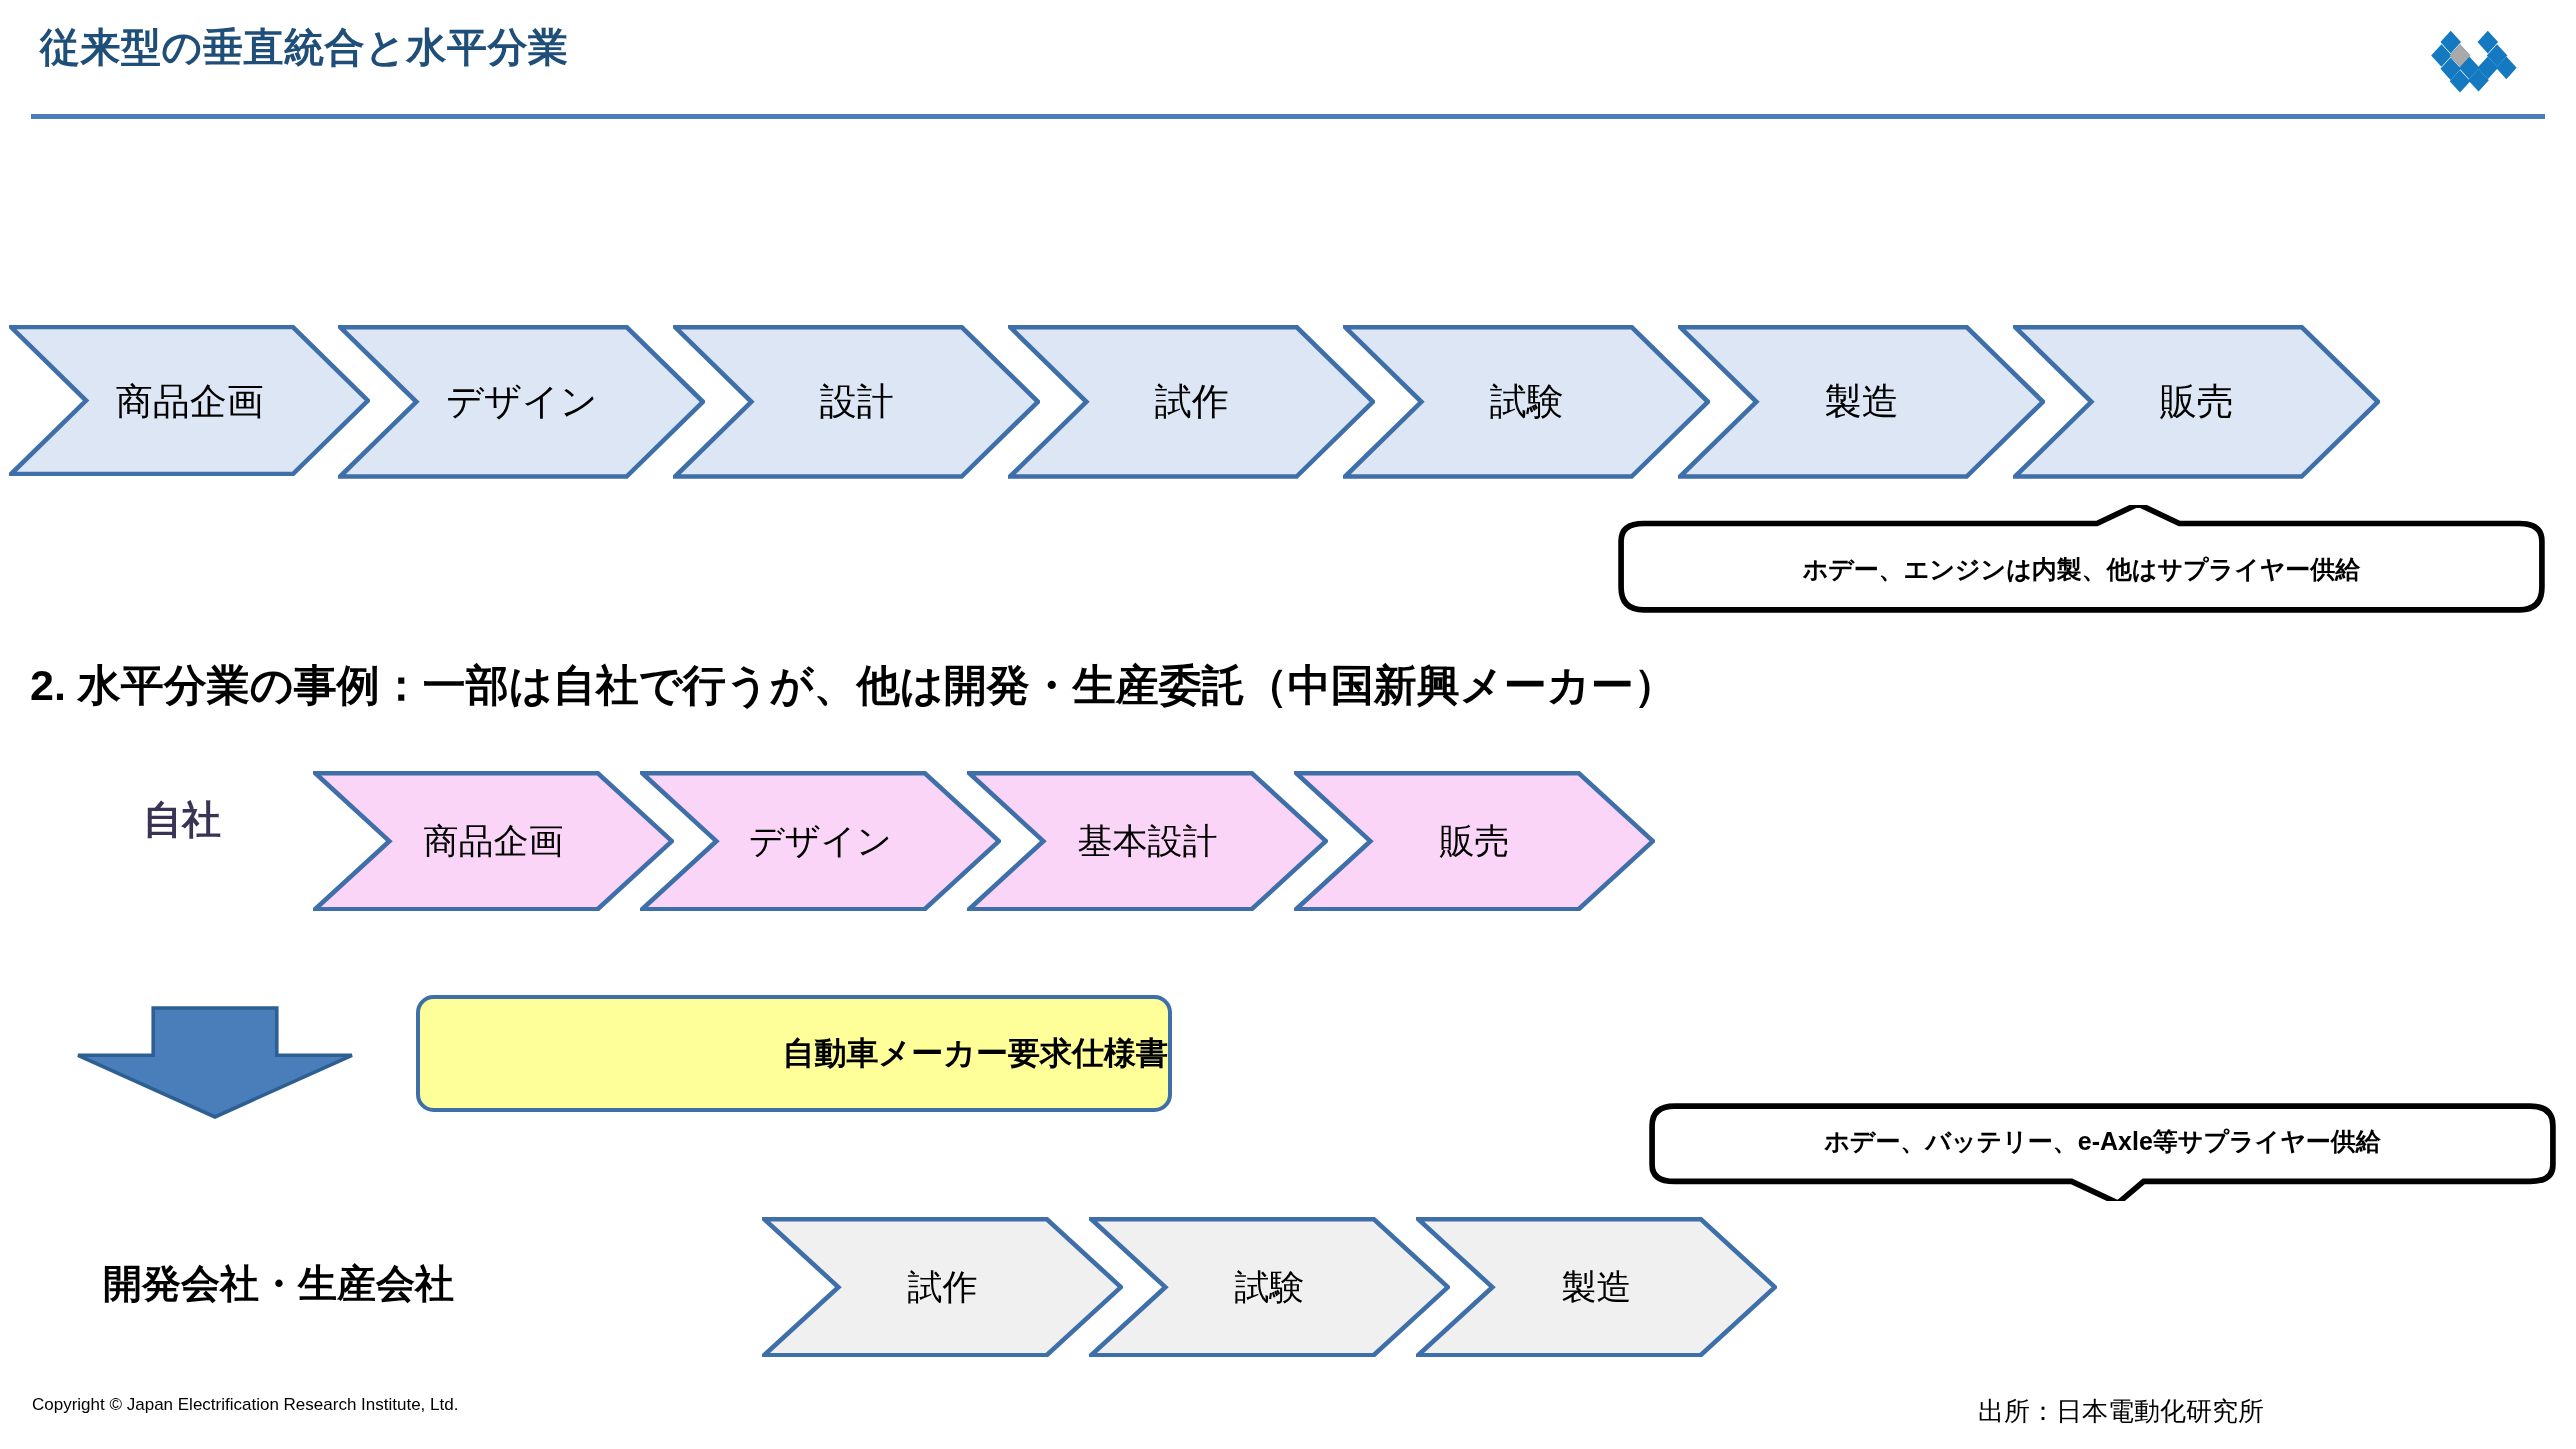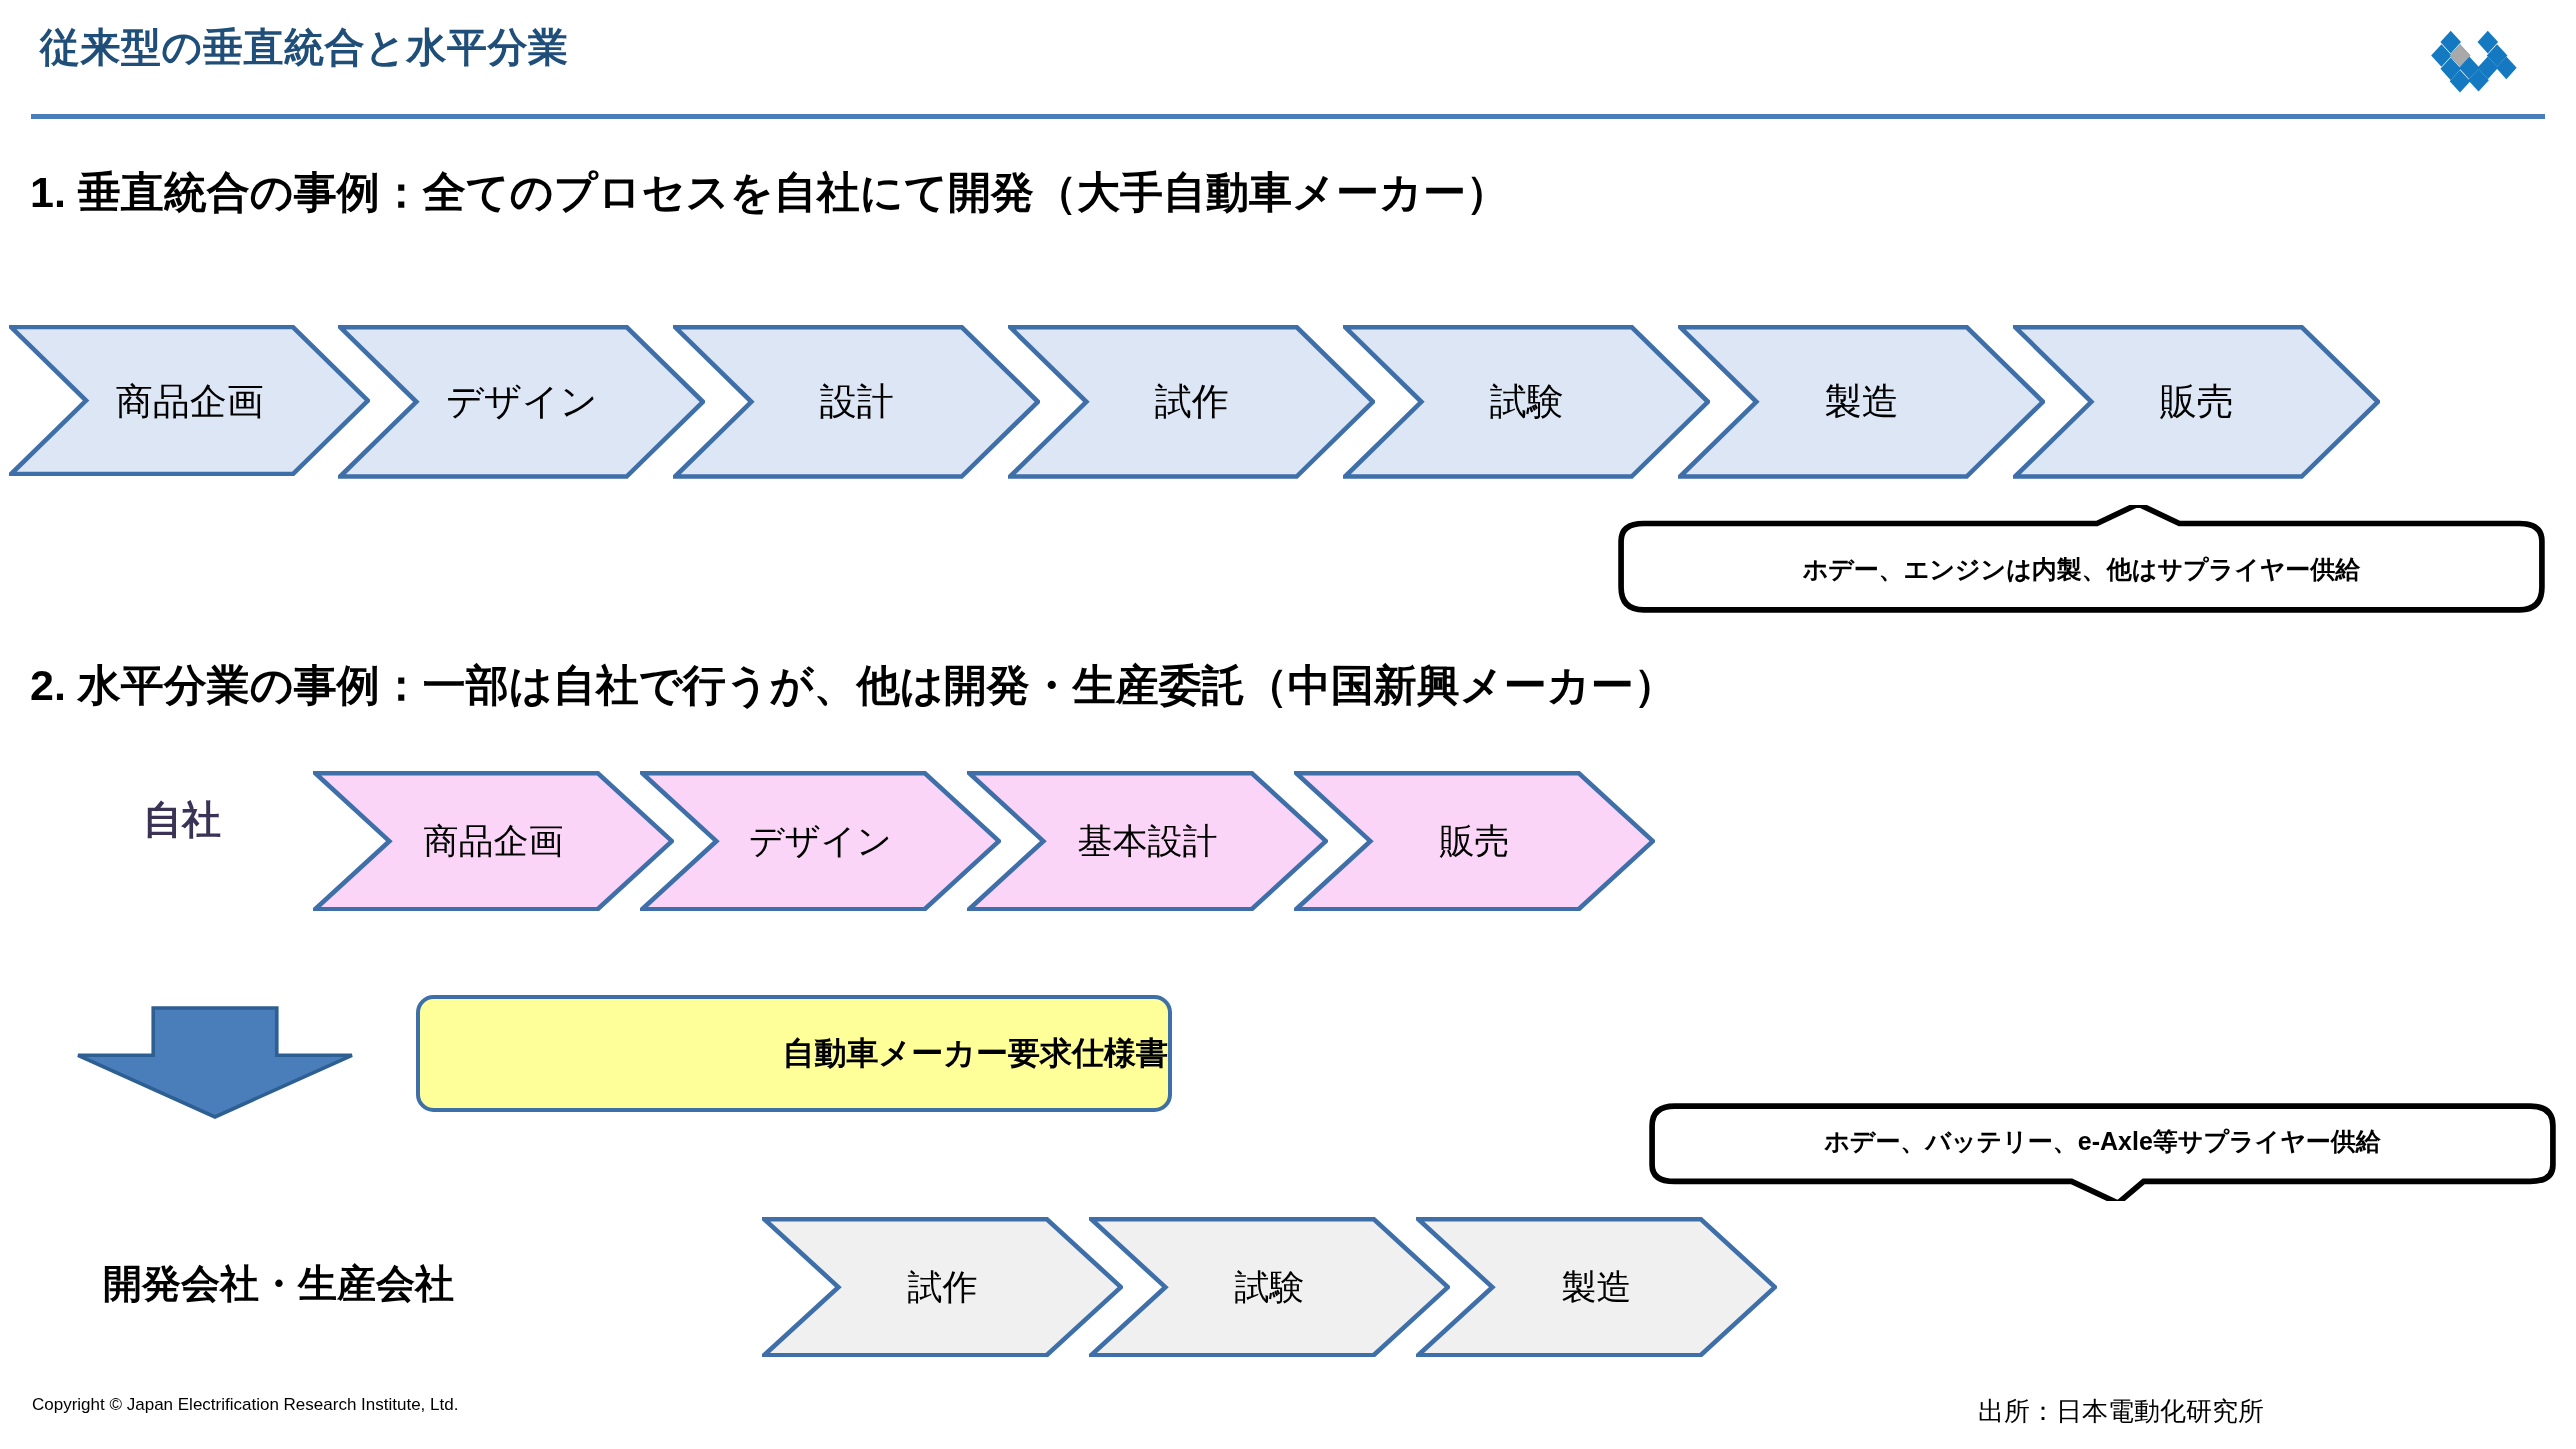--- a/index.html
+++ b/index.html
@@ -207,21 +207,20 @@
 
         <polygon points="120,86 140,108 120,130 100,108"></polygon>
         <polygon points="138,62 158,84 138,106 118,84"></polygon>
         <polygon points="120,36 140,58 120,80 100,58"></polygon>
         <polygon points="156,86 176,108 156,130 136,108"></polygon>
       </g>
       <polygon points="66,62 86,84 66,106 46,84" fill="#a9a9a9"></polygon>
     </svg>
   </div>
 
-  <div class="section-heading" id="heading-1">1. 垂直統合の事例：全てのプロセスを自社にて開発（大手自動車メーカー）</div>
 
   <div class="chev-row" id="row-1">
 
     <div class="chev">
       <svg class="chev-shape" viewBox="0 0 712 298" preserveAspectRatio="none">
         <polygon points="4,4 560,4 708,149 560,294 4,294 152,149" fill="#dce6f4" stroke="#3f6fa8" stroke-width="9"></polygon>
       </svg>
       <span class="chev-label">商品企画</span>
     </div>
 

